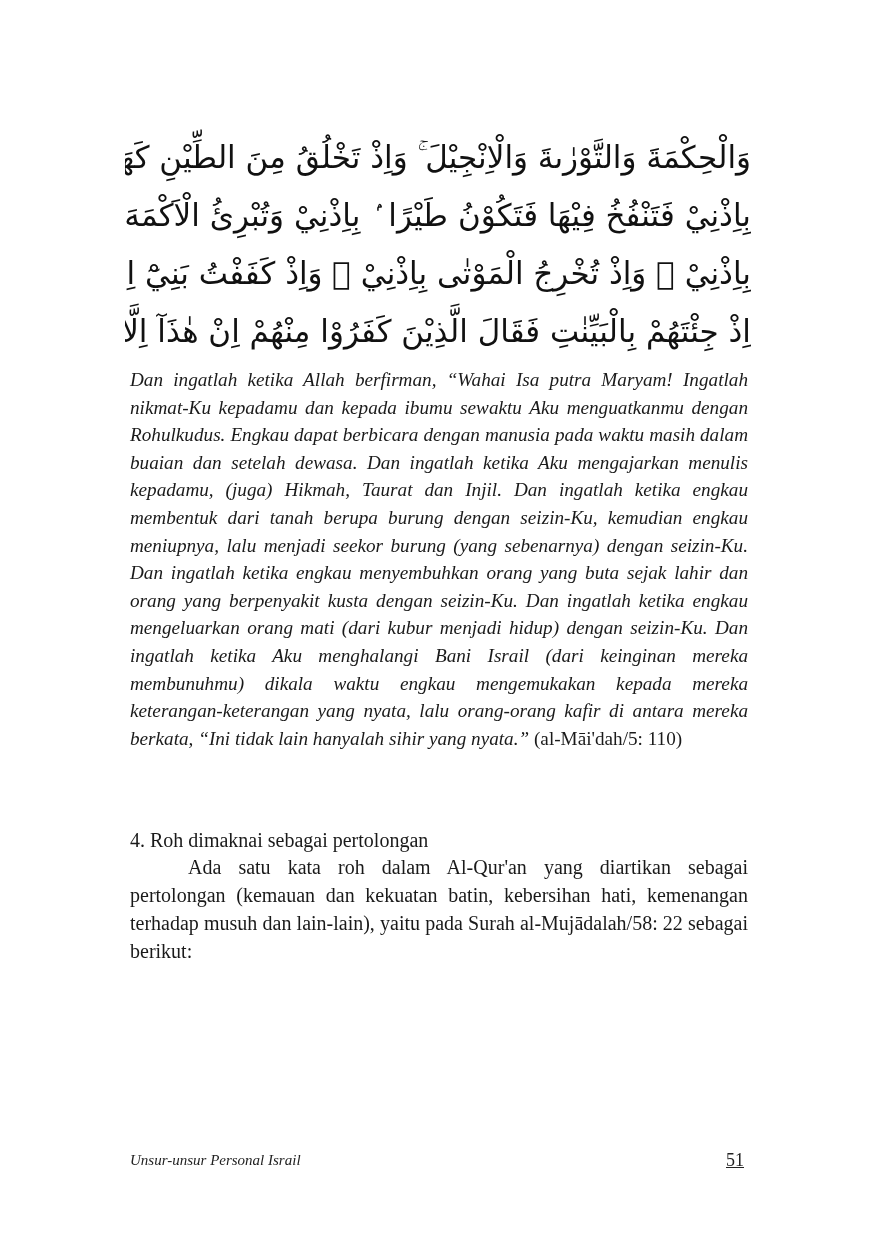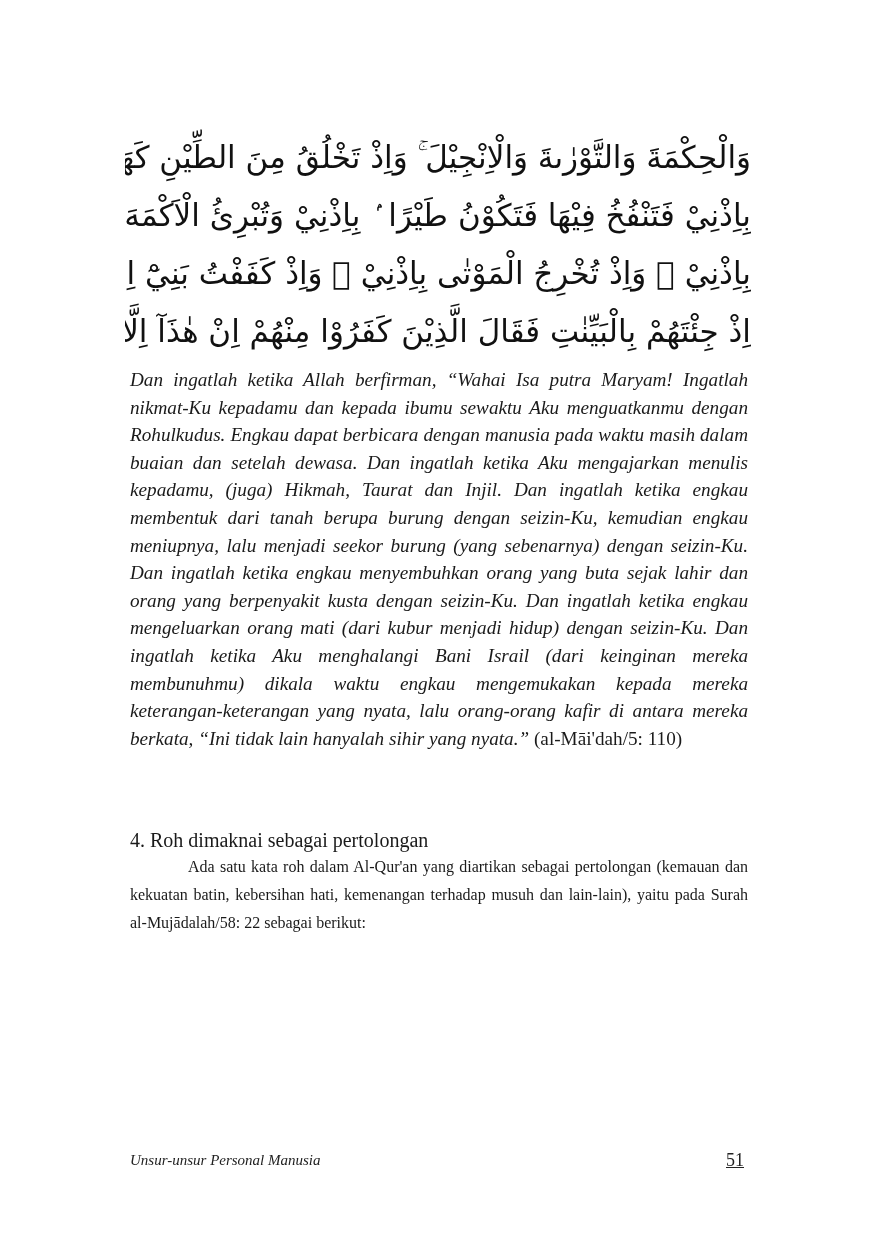--- a/index.html
+++ b/index.html
@@ -21,21 +21,21 @@
       font-family: Liberation Serif, serif; font-style: italic;
       font-size: 19.2px; line-height: 27.6px; text-align: justify; color: #1a1a1a;
     }
     .translation .ref { font-style: normal; }
     .section-heading {
       position: absolute; left: 130px; top: 826px; width: 618px;
       font-size: 20px; line-height: 28px;
     }
     .body-para {
       position: absolute; left: 130px; top: 853px; width: 618px;
-      font-size: 16px; line-height: 28px; text-align: justify; text-indent: 58px;
+      font-size: 20px; line-height: 28px; text-align: justify; text-indent: 58px;
     }
     .footer-title {
       position: absolute; left: 130px; top: 1152px;
       font-style: italic; font-size: 15px; color: #222;
     }
     .page-number {
       position: absolute; right: 131px; top: 1150px;
       font-size: 18px; color: #222; text-decoration: underline;
     }
   </style>
@@ -48,15 +48,15 @@
     <span class="arabic-line">بِاِذْنِيْ فَتَنْفُخُ فِيْهَا فَتَكُوْنُ طَيْرًا ۢ بِاِذْنِيْ وَتُبْرِئُ الْاَكْمَهَ وَالْاَبْرَصَ</span>
     <span class="arabic-line">بِاِذْنِيْ ۚ وَاِذْ تُخْرِجُ الْمَوْتٰى بِاِذْنِيْ ۚ وَاِذْ كَفَفْتُ بَنِيْٓ اِسْرَاۤءِيْلَ عَنْكَ</span>
     <span class="arabic-line">اِذْ جِئْتَهُمْ بِالْبَيِّنٰتِ فَقَالَ الَّذِيْنَ كَفَرُوْا مِنْهُمْ اِنْ هٰذَآ اِلَّا سِحْرٌ مُّبِيْنٌ</span>
   </div>
 
   <p class="translation" style="margin:0;"><span>Dan ingatlah ketika Allah berfirman, “Wahai Isa putra Maryam! Ingatlah nikmat-Ku kepadamu dan kepada ibumu sewaktu Aku menguatkanmu dengan Rohulkudus. Engkau dapat berbicara dengan manusia pada waktu masih dalam buaian dan setelah dewasa. Dan ingatlah ketika Aku mengajarkan menulis kepadamu, (juga) Hikmah, Taurat dan Injil. Dan ingatlah ketika engkau membentuk dari tanah berupa burung dengan seizin-Ku, kemudian engkau meniupnya, lalu menjadi seekor burung (yang sebenarnya) dengan seizin-Ku. Dan ingatlah ketika engkau menyembuhkan orang yang buta sejak lahir dan orang yang berpenyakit kusta dengan seizin-Ku. Dan ingatlah ketika engkau mengeluarkan orang mati (dari kubur menjadi hidup) dengan seizin-Ku. Dan ingatlah ketika Aku menghalangi Bani Israil (dari keinginan mereka membunuhmu) dikala waktu engkau mengemukakan kepada mereka keterangan-keterangan yang nyata, lalu orang-orang kafir di antara mereka berkata, “Ini tidak lain hanyalah sihir yang nyata.”</span><span class="ref"> (al-Māi'dah/5: 110)</span></p>
 
   <div class="section-heading">4. Roh dimaknai sebagai pertolongan</div>
   <p class="body-para" style="margin:0;">Ada satu kata roh dalam Al-Qur'an yang diartikan sebagai pertolongan (kemauan dan kekuatan batin, kebersihan hati, kemenangan terhadap musuh dan lain-lain), yaitu pada Surah al-Mujādalah/58: 22 sebagai berikut:</p>
 
-  <div class="footer-title">Unsur-unsur Personal Manusia</div>
+  <div class="footer-title">Unsur-unsur Personal Israil</div>
   <div class="page-number">51</div>
 </div>
 
 </body></html>

